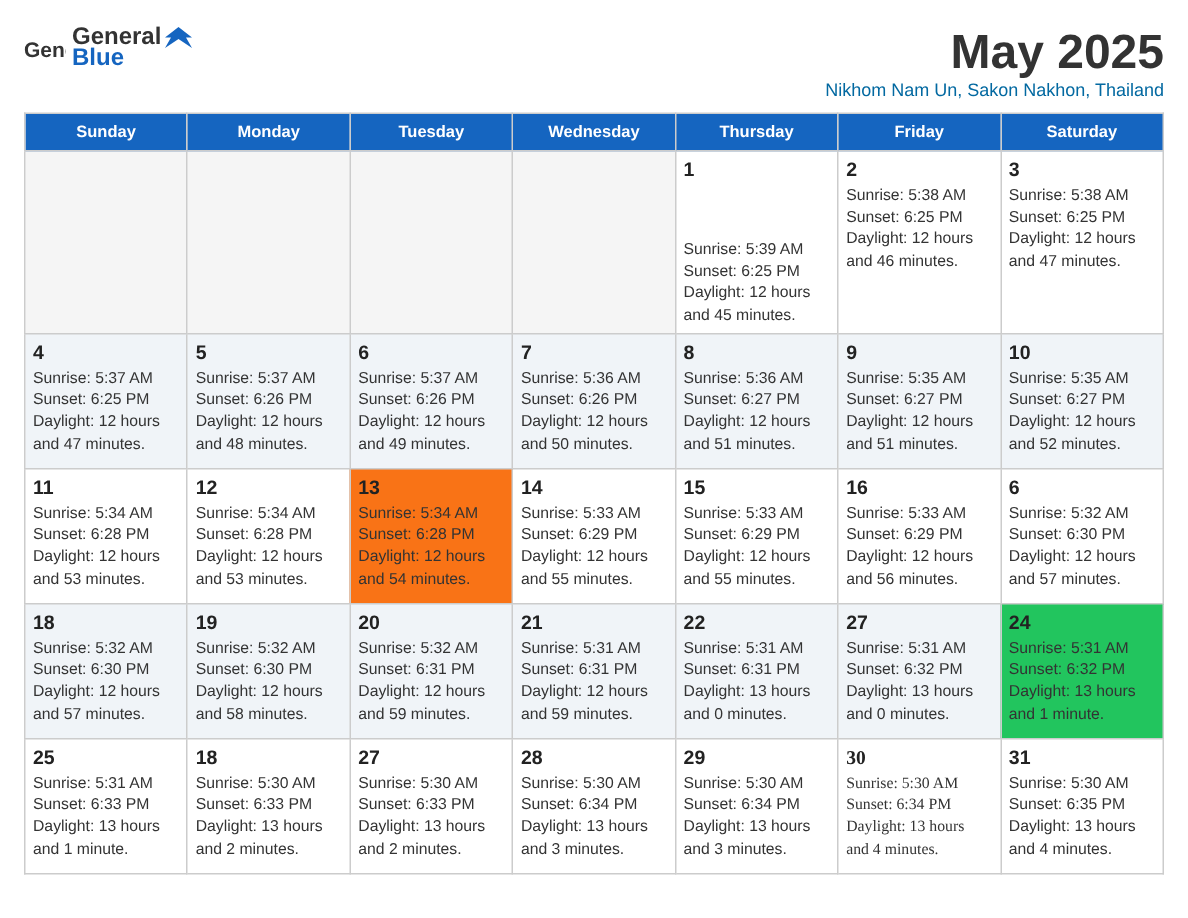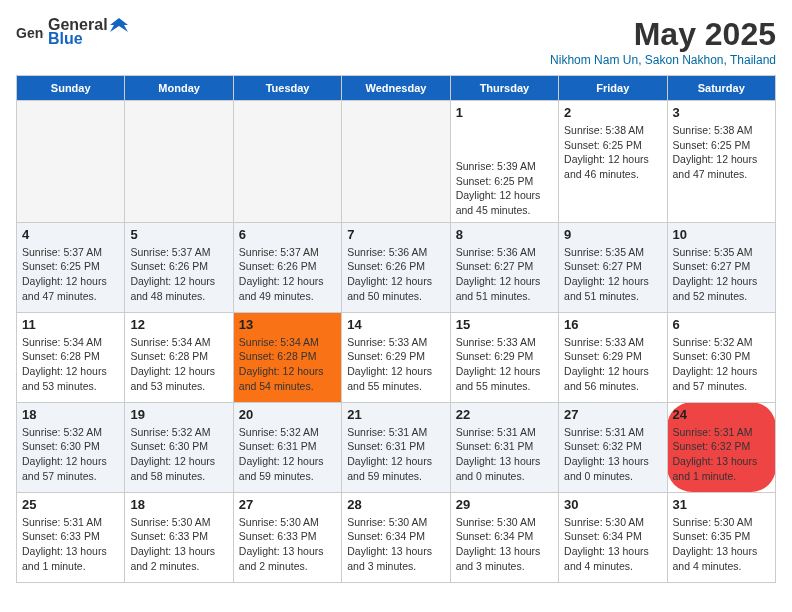--- a/index.html
+++ b/index.html
@@ -286,21 +286,21 @@
 Daylight: 13 hours
 and 0 minutes.</div>
         </td>
         <td class="calendar-cell" style="background: rgb(240, 244, 248);">
           <div class="cell-date">27</div>
           <div class="cell-info" style="white-space: pre-line;">Sunrise: 5:31 AM
 Sunset: 6:32 PM
 Daylight: 13 hours
 and 0 minutes.</div>
         </td>
-        <td class="calendar-cell" style="background: #ef4444; border-radius: 25px;">
+        <td class="calendar-cell" style="background: #22c55e;">
           <div class="cell-date">24</div>
           <div class="cell-info" style="white-space: pre-line;">Sunrise: 5:31 AM
 Sunset: 6:32 PM
 Daylight: 13 hours
 and 1 minute.</div>
         </td>
       </tr>
       <tr class="week-row">
         <td class="calendar-cell" style="background: rgb(255, 255, 255);">
           <div class="cell-date">25</div>
@@ -330,21 +330,21 @@
 Daylight: 13 hours
 and 3 minutes.</div>
         </td>
         <td class="calendar-cell" style="background: rgb(255, 255, 255);">
           <div class="cell-date">29</div>
           <div class="cell-info" style="white-space: pre-line;">Sunrise: 5:30 AM
 Sunset: 6:34 PM
 Daylight: 13 hours
 and 3 minutes.</div>
         </td>
-        <td class="calendar-cell" style="background: rgb(255, 255, 255);">
+        <td class="calendar-cell" style="background: rgb(255, 255, 255); font-family: Liberation Serif, serif;">
           <div class="cell-date">30</div>
           <div class="cell-info" style="white-space: pre-line;">Sunrise: 5:30 AM
 Sunset: 6:34 PM
 Daylight: 13 hours
 and 4 minutes.</div>
         </td>
         <td class="calendar-cell" style="background: rgb(255, 255, 255);">
           <div class="cell-date">31</div>
           <div class="cell-info" style="white-space: pre-line;">Sunrise: 5:30 AM
 Sunset: 6:35 PM

